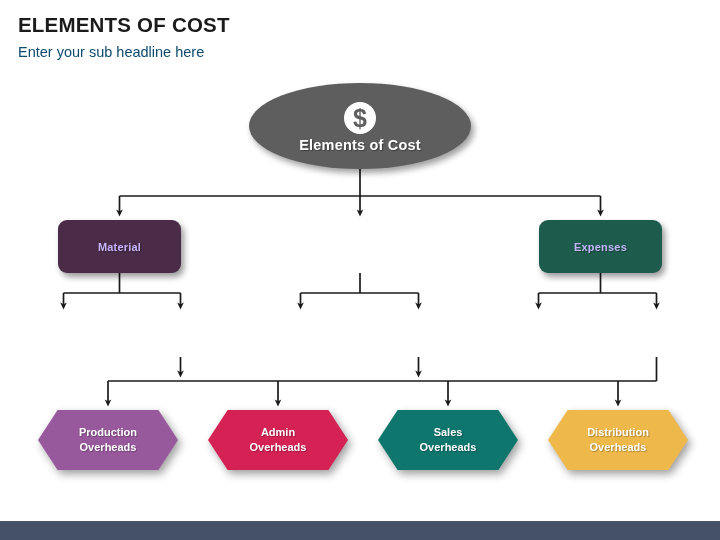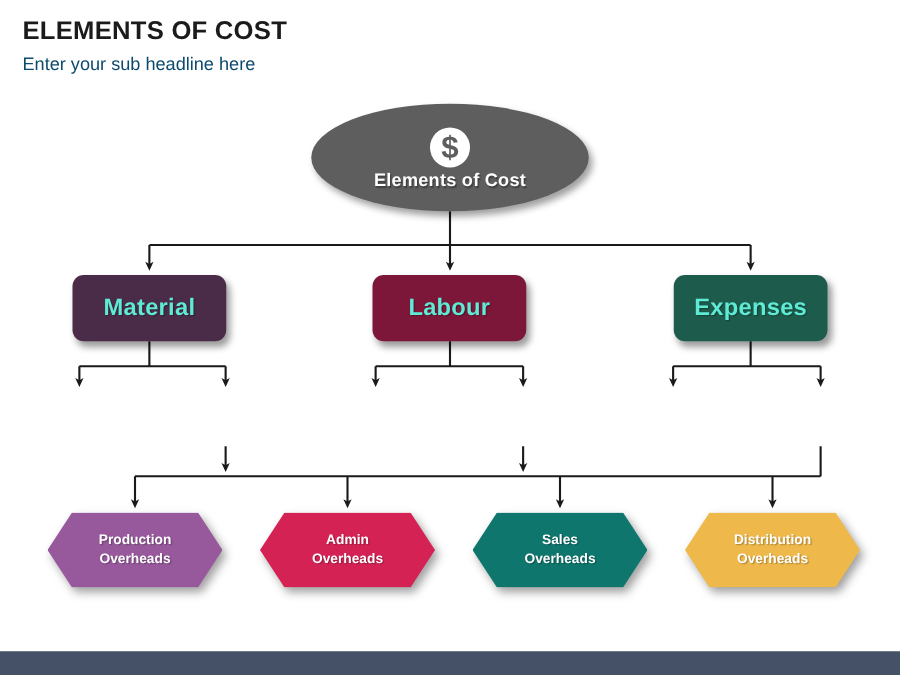--- a/index.html
+++ b/index.html
@@ -94,22 +94,22 @@
     width: 123px;
     height: 53px;
     border-radius: 9px;
     display: flex;
     align-items: center;
     justify-content: center;
     box-shadow: 3px 4px 6px rgba(0,0,0,0.40);
     box-sizing: border-box;
   }
   .lvl2 .lbl {
-    color: #5eead4;
-    font-size: 19px;
+    color: #c4b5fd;
+    font-size: 11px;
     font-weight: bold;
     letter-spacing: 0.2px;
     text-shadow: 1px 1px 1px rgba(0,0,0,0.30);
     white-space: nowrap;
   }
   .lvl3-wrap {
     position: absolute;
     top: 313px;
     width: 99px;
     height: 44px;
@@ -212,23 +212,20 @@
     <svg id="root-icon" viewBox="0 0 36 36">
       <circle cx="18" cy="18" r="16" fill="#ffffff"></circle>
       <text x="18" y="26.5" text-anchor="middle" font-family="'Liberation Sans', sans-serif" font-size="25" font-weight="bold" fill="#5e5e5e">$</text>
     </svg>
     <div id="root-label">Elements of Cost</div>
   </div>
 
   <div class="lvl2" id="n2-0" style="left: 58px; background: rgb(74, 44, 72);">
     <span class="lbl">Material</span>
   </div>
-  <div class="lvl2" id="n2-1" style="left: 298px; background: rgb(125, 23, 57);">
-    <span class="lbl">Labour</span>
-  </div>
   <div class="lvl2" id="n2-2" style="left: 539px; background: rgb(29, 92, 76);">
     <span class="lbl">Expenses</span>
   </div>
 
   <div class="lvl3-wrap" id="w3-0" style="left: 14px;">
     
   </div>
   <div class="lvl3-wrap" id="w3-1" style="left: 131px;">
     
   </div>

